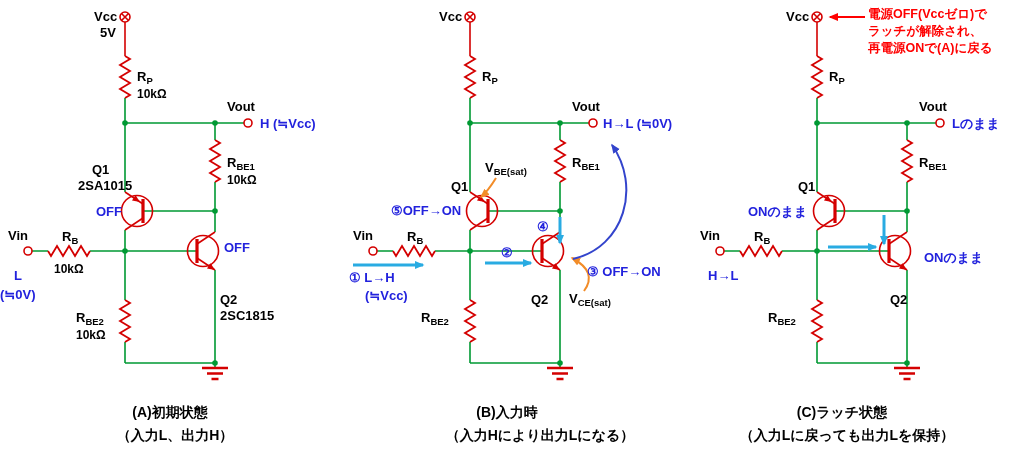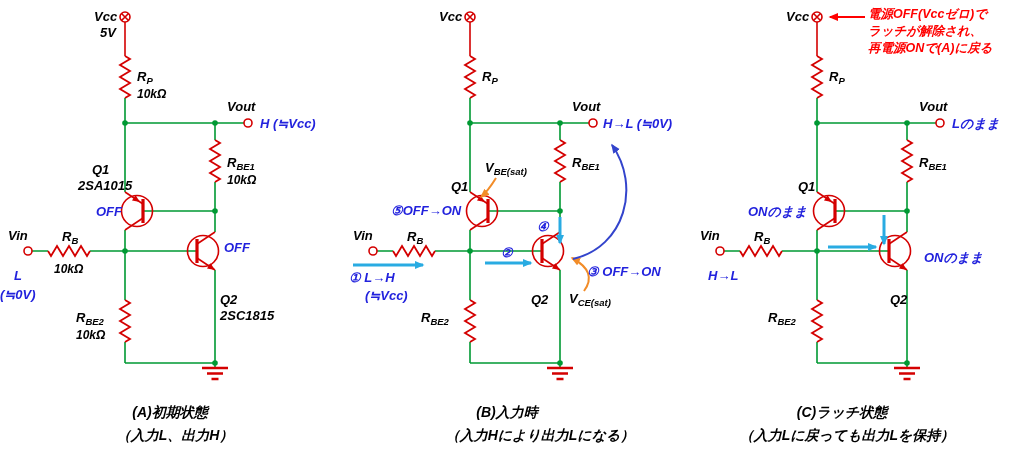--- a/index.html
+++ b/index.html
@@ -1,16 +1,16 @@
 <!DOCTYPE html>
 <html><head>
 <meta charset="utf-8">
 <style>
   html,body{margin:0;padding:0;background:#ffffff;}
-  .stage{position:relative;width:1024px;height:475px;background:#ffffff;overflow:hidden;font-style:italic;}
+  .stage{position:relative;width:1024px;height:475px;background:#ffffff;overflow:hidden;}
   svg text{font-family:"Liberation Sans",sans-serif;}
   .lbl{font-weight:bold;font-size:13px;fill:#000000;}
   .sub{font-size:9.5px;}
   .val{font-weight:bold;font-size:12px;fill:#000000;}
   .st{font-weight:bold;font-size:13px;fill:#2222dd;}
   .note{font-weight:bold;font-size:12.5px;fill:#ff0000;}
   .cap{font-weight:bold;font-size:14px;fill:#000000;text-anchor:middle;}
   .w{stroke:#009933;stroke-width:1.6;fill:none;}
   .redw{stroke:#d40000;stroke-width:1.6;fill:none;}
   .flow{stroke:#29abe2;stroke-width:3;fill:none;}

